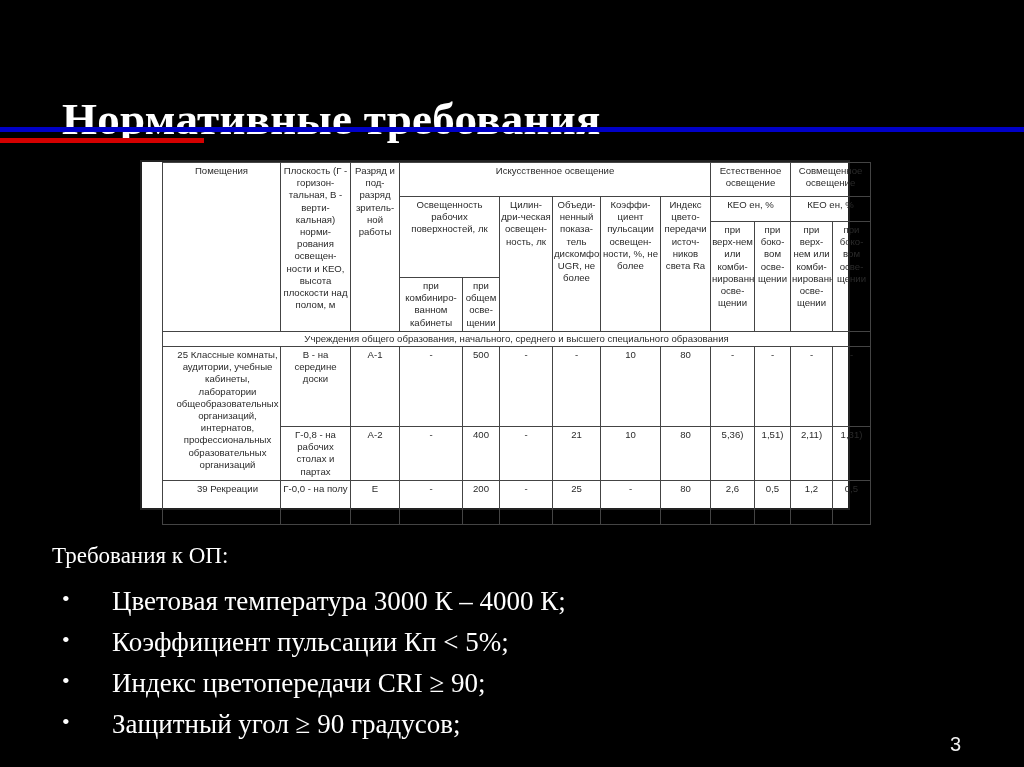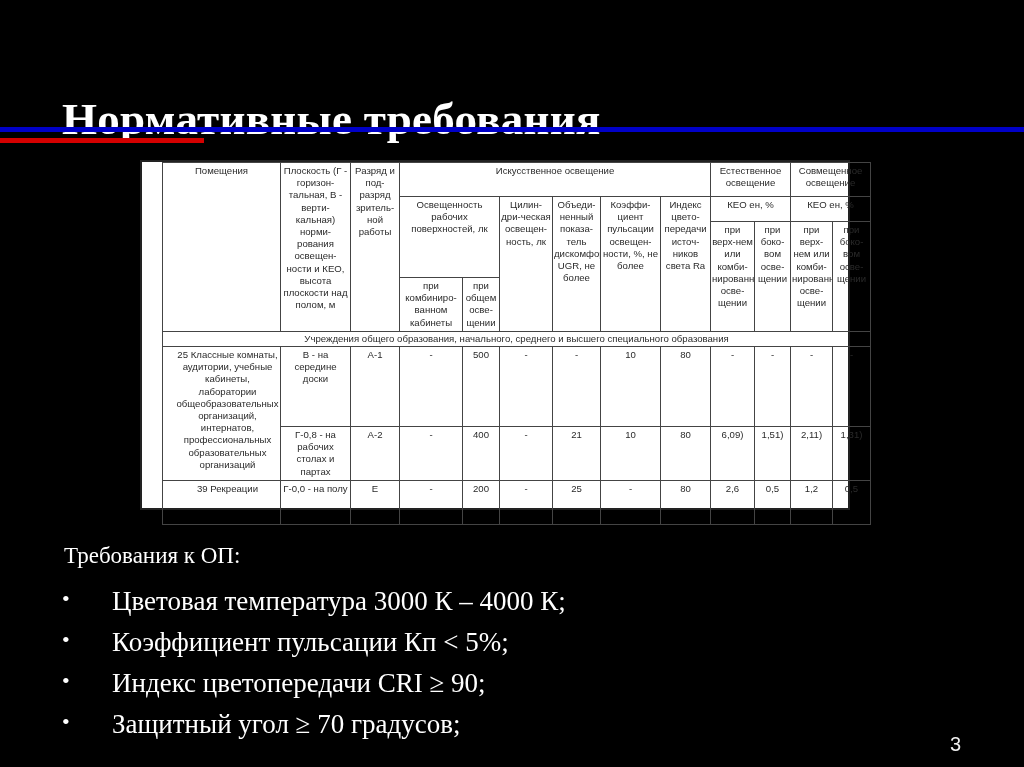--- a/index.html
+++ b/index.html
@@ -20,21 +20,21 @@
   }
   table.norm {
     border-collapse:collapse; width:100%; height:100%; table-layout:fixed;
     font-family:"Liberation Sans", sans-serif; font-size:9.6px; color:#2a2a2a; line-height:12.2px;margin-left:20px;
   }
   table.norm td {
     border:1px solid #444; text-align:center; vertical-align:top; padding:2px 1px; overflow:hidden;
   }
   table.norm td.left { text-align:center; padding-left:13px; }
   table.norm td.section { text-align:center; padding:1px 20px; height:11px; }
-  .slide-text { position:absolute; left:64px; font-size:23px; white-space:nowrap; }
+  .slide-text { position:absolute; left:52px; font-size:23px; white-space:nowrap; }
   .bullet { position:absolute; left:62px; font-size:22px; }
   .bullet-text { position:absolute; left:112px; font-size:27px; white-space:nowrap; }
   .page-num {
     position:absolute; left:950px; top:733px; font-size:20px;
     font-family:"Liberation Sans", sans-serif; color:#eee;
   }
 </style>
 </head>
 <body>
 
@@ -107,21 +107,21 @@
     </tr>
     <tr style="height:50px">
       <td>Г-0,8 - на рабочих столах и партах</td>
       <td>А-2</td>
       <td>-</td>
       <td>400</td>
       <td>-</td>
       <td>21</td>
       <td>10</td>
       <td>80</td>
-      <td>6,09)</td>
+      <td>5,36)</td>
       <td>1,51)</td>
       <td>2,11)</td>
       <td>1,31)</td>
     </tr>
     <tr style="height:44px">
       <td class="left">39 Рекреации</td>
       <td>Г-0,0 - на полу</td>
       <td>Е</td>
       <td>-</td>
       <td>200</td>
@@ -143,15 +143,15 @@
 <div class="bullet" style="top:586px">•</div>
 <div class="bullet-text" style="top:586px">Цветовая температура 3000 К – 4000 К;</div>
 
 <div class="bullet" style="top:627px">•</div>
 <div class="bullet-text" style="top:627px">Коэффициент пульсации Кп &lt; 5%;</div>
 
 <div class="bullet" style="top:668px">•</div>
 <div class="bullet-text" style="top:668px">Индекс цветопередачи CRI ≥ 90;</div>
 
 <div class="bullet" style="top:709px">•</div>
-<div class="bullet-text" style="top:709px">Защитный угол ≥ 70 градусов;</div>
+<div class="bullet-text" style="top:709px">Защитный угол ≥ 90 градусов;</div>
 
 <div class="page-num">3</div>
 
 </body></html>

